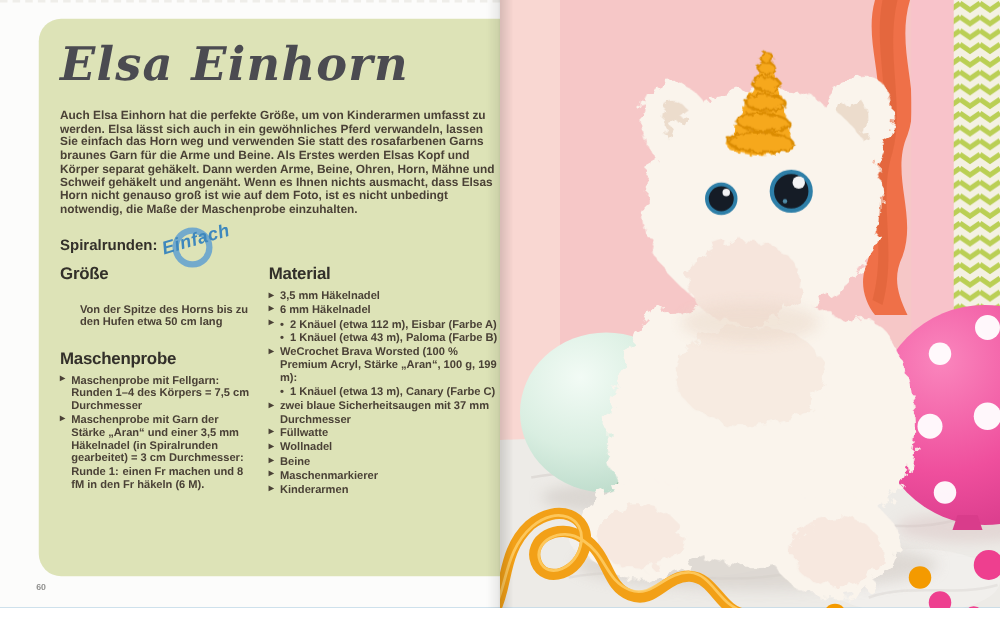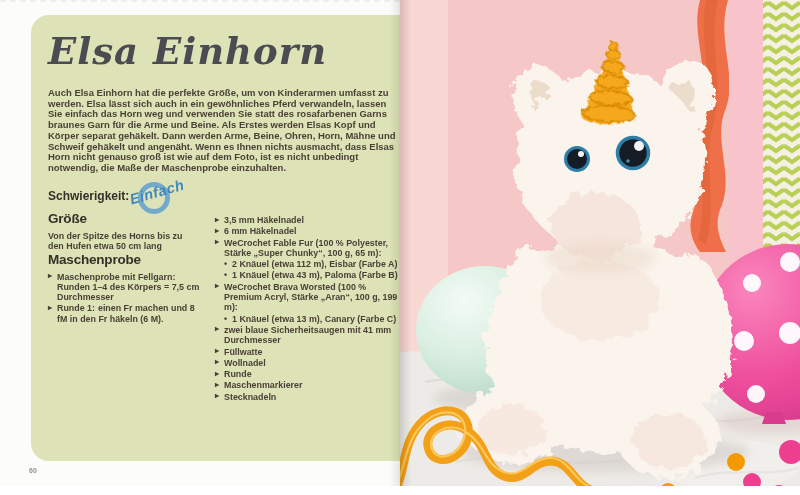--- a/index.html
+++ b/index.html
@@ -18,21 +18,21 @@
   .stamp{position:absolute;left:74px;top:0;width:78px;height:44px}
   .ring{position:absolute;left:16px;top:9px;width:22px;height:22px;border:5px solid rgba(96,160,208,.85);border-radius:50%}
   .stxt{position:absolute;left:7px;top:11px;font-size:14.5px;font-style:italic;font-weight:bold;
         color:#3e88bd;transform:rotate(-16deg);letter-spacing:.5px;white-space:nowrap}
   .cols{position:absolute;left:17px;top:196px;width:352px;display:flex;gap:11px}
   .col1{width:156px}
   .col2{width:185px}
   .cols h2{margin:0 0 5px;font-size:13.5px;color:#33302a;letter-spacing:-.2px;font-weight:bold}
   h2.mt{}
   .small,.blist,.note,.runde{font-size:8.9px;line-height:10.3px;font-weight:bold;color:#4a4136}
-  .small{margin:0;width:150px}
+  .small{margin:16px;width:150px}
   .blist{list-style:none;margin:4px 0 0;padding:0}
   .blist li{position:relative;padding-left:9px;margin:0 0 1px}
   .blist .b{position:absolute;left:0;top:-0.5px;font-size:8px}
   .blist li.sub{padding-left:17px}
   .blist li.sub .b{left:9px;font-size:9px;top:0}
   .runde b{margin-right:3px}
   .note{margin:11px 0 0}
   .pnum{position:absolute;left:29px;top:465px;font-size:7px;font-weight:bold;color:#8f8f8d}
   
   .page-right{position:absolute;left:400px;top:0;width:400px;height:495px}
@@ -46,63 +46,65 @@
 <div class="book">
 
   <div class="page-left">
     <div class="card">
 
       <h1 class="title">Elsa Einhorn</h1>
 
       <p class="intro">Auch Elsa Einhorn hat die perfekte Größe, um von Kinderarmen umfasst zu werden. Elsa lässt sich auch in ein gewöhnliches Pferd verwandeln, lassen Sie einfach das Horn weg und verwenden Sie statt des rosafarbenen Garns braunes Garn für die Arme und Beine. Als Erstes werden Elsas Kopf und Körper separat gehäkelt. Dann werden Arme, Beine, Ohren, Horn, Mähne und Schweif gehäkelt und angenäht. Wenn es Ihnen nichts ausmacht, dass Elsas Horn nicht genauso groß ist wie auf dem Foto, ist es nicht unbedingt notwendig, die Maße der Maschenprobe einzuhalten.</p>
 
       <div class="diff">
-        <span class="diff-label">Schwierigkeit:</span>
+        <span class="diff-label">Spiralrunden:</span>
         <span class="stamp">
           <span class="ring"></span>
           <span class="stxt">Einfach</span>
         </span>
       </div>
 
       <div class="cols">
 
         <div class="col1">
           <h2>Größe</h2>
           <p class="small">Von der Spitze des Horns bis zu den Hufen etwa 50 cm lang</p>
 
           <h2 class="mt">Maschenprobe</h2>
           <ul class="blist">
             <li>
               <span class="b">▸</span>
               <span>Maschenprobe mit Fellgarn: Runden 1–4 des Körpers = 7,5 cm Durchmesser</span>
             </li>
             <li>
               <span class="b">▸</span>
+              <span>Maschenprobe mit Garn der Stärke „Aran“ und einer 3,5 mm Häkelnadel (in Spiralrunden gearbeitet) = 3 cm Durchmesser:</span>
               <div class="runde">
                 <b>Runde 1:</b><span>einen Fr machen und 8 fM in den Fr häkeln (6 M).</span>
               </div>
             </li>
           </ul>
         </div>
 
         <div class="col2">
+          <h2>Material</h2>
           <ul class="blist">
             <li><span class="b">▸</span><span>3,5 mm Häkelnadel</span></li>
             <li><span class="b">▸</span><span>6 mm Häkelnadel</span></li>
-            <li><span class="b">▸</span><span>WeCrochet Fable Fur (100 % Polyester, Stärke „Super Chunky“, 100 g, 65 m):</span></li>
+            <li><span class="b">▸</span></li>
             <li class="sub"><span class="b">•</span><span>2 Knäuel (etwa 112 m), Eisbar (Farbe A)</span></li>
             <li class="sub"><span class="b">•</span><span>1 Knäuel (etwa 43 m), Paloma (Farbe B)</span></li>
             <li><span class="b">▸</span><span>WeCrochet Brava Worsted (100 % Premium Acryl, Stärke „Aran“, 100 g, 199 m):</span></li>
             <li class="sub"><span class="b">•</span><span>1 Knäuel (etwa 13 m), Canary (Farbe C)</span></li>
-            <li><span class="b">▸</span><span>zwei blaue Sicherheitsaugen mit 41 mm Durchmesser</span></li>
+            <li><span class="b">▸</span><span>zwei blaue Sicherheitsaugen mit 37 mm Durchmesser</span></li>
             <li><span class="b">▸</span><span>Füllwatte</span></li>
             <li><span class="b">▸</span><span>Wollnadel</span></li>
-            <li><span class="b">▸</span><span>Runde</span></li>
+            <li><span class="b">▸</span><span>Beine</span></li>
             <li><span class="b">▸</span><span>Maschenmarkierer</span></li>
-            <li><span class="b">▸</span><span>Stecknadeln</span></li>
+            <li><span class="b">▸</span><span>Kinderarmen</span></li>
           </ul>
         </div>
       </div>
     </div>
 
     <div class="pnum">60</div>
   </div>
 
   <div class="page-right">
     <svg width="400" height="495" viewBox="0 0 400 495" role="img" aria-label="Crocheted white unicorn with orange spiral horn sitting on a marble table in front of a pink wall with balloons, streamers and confetti">

